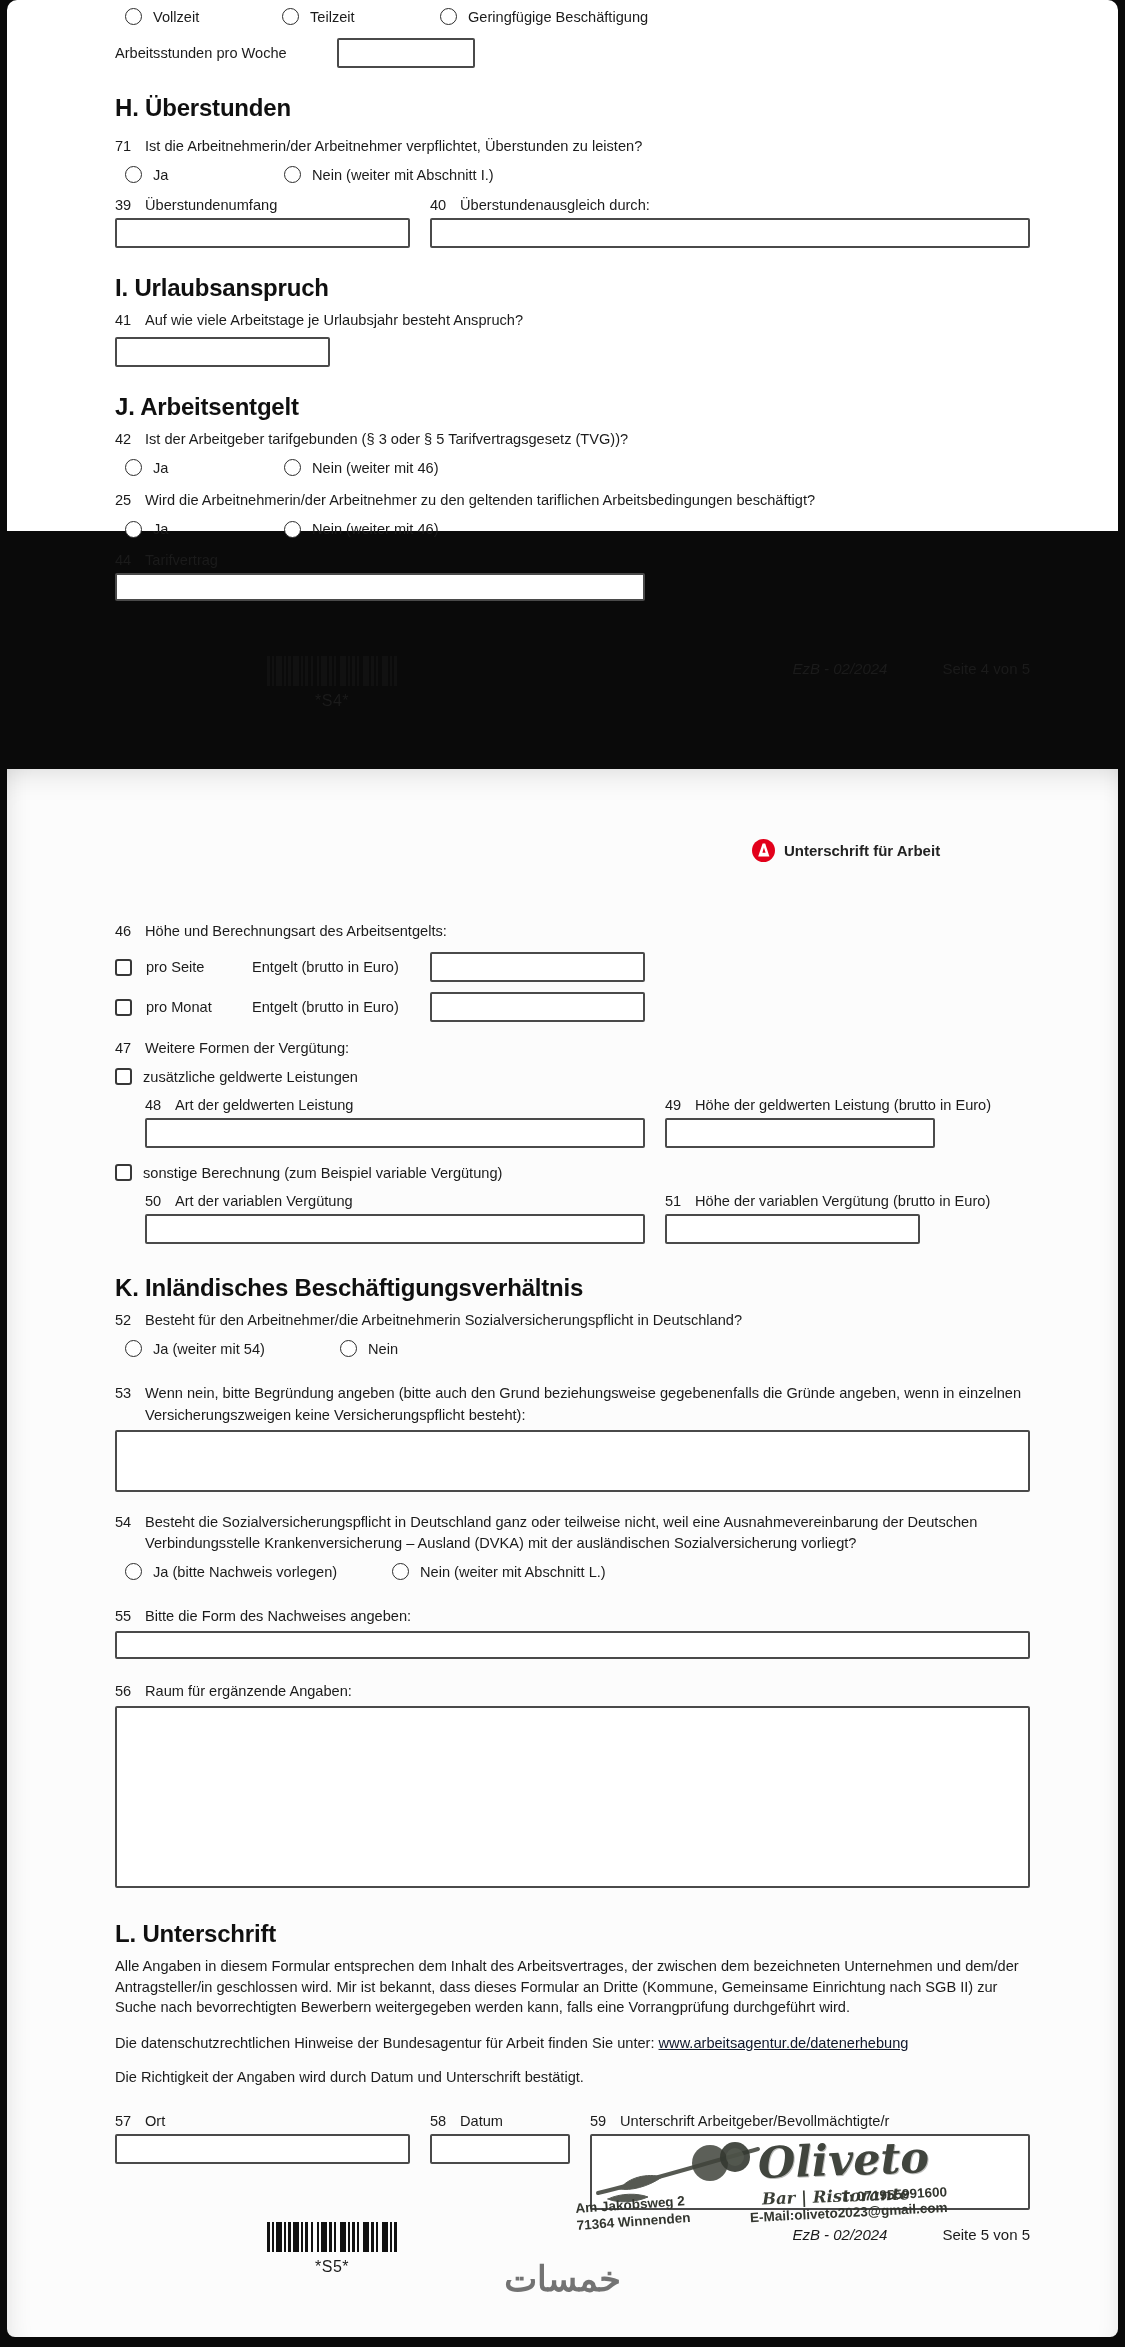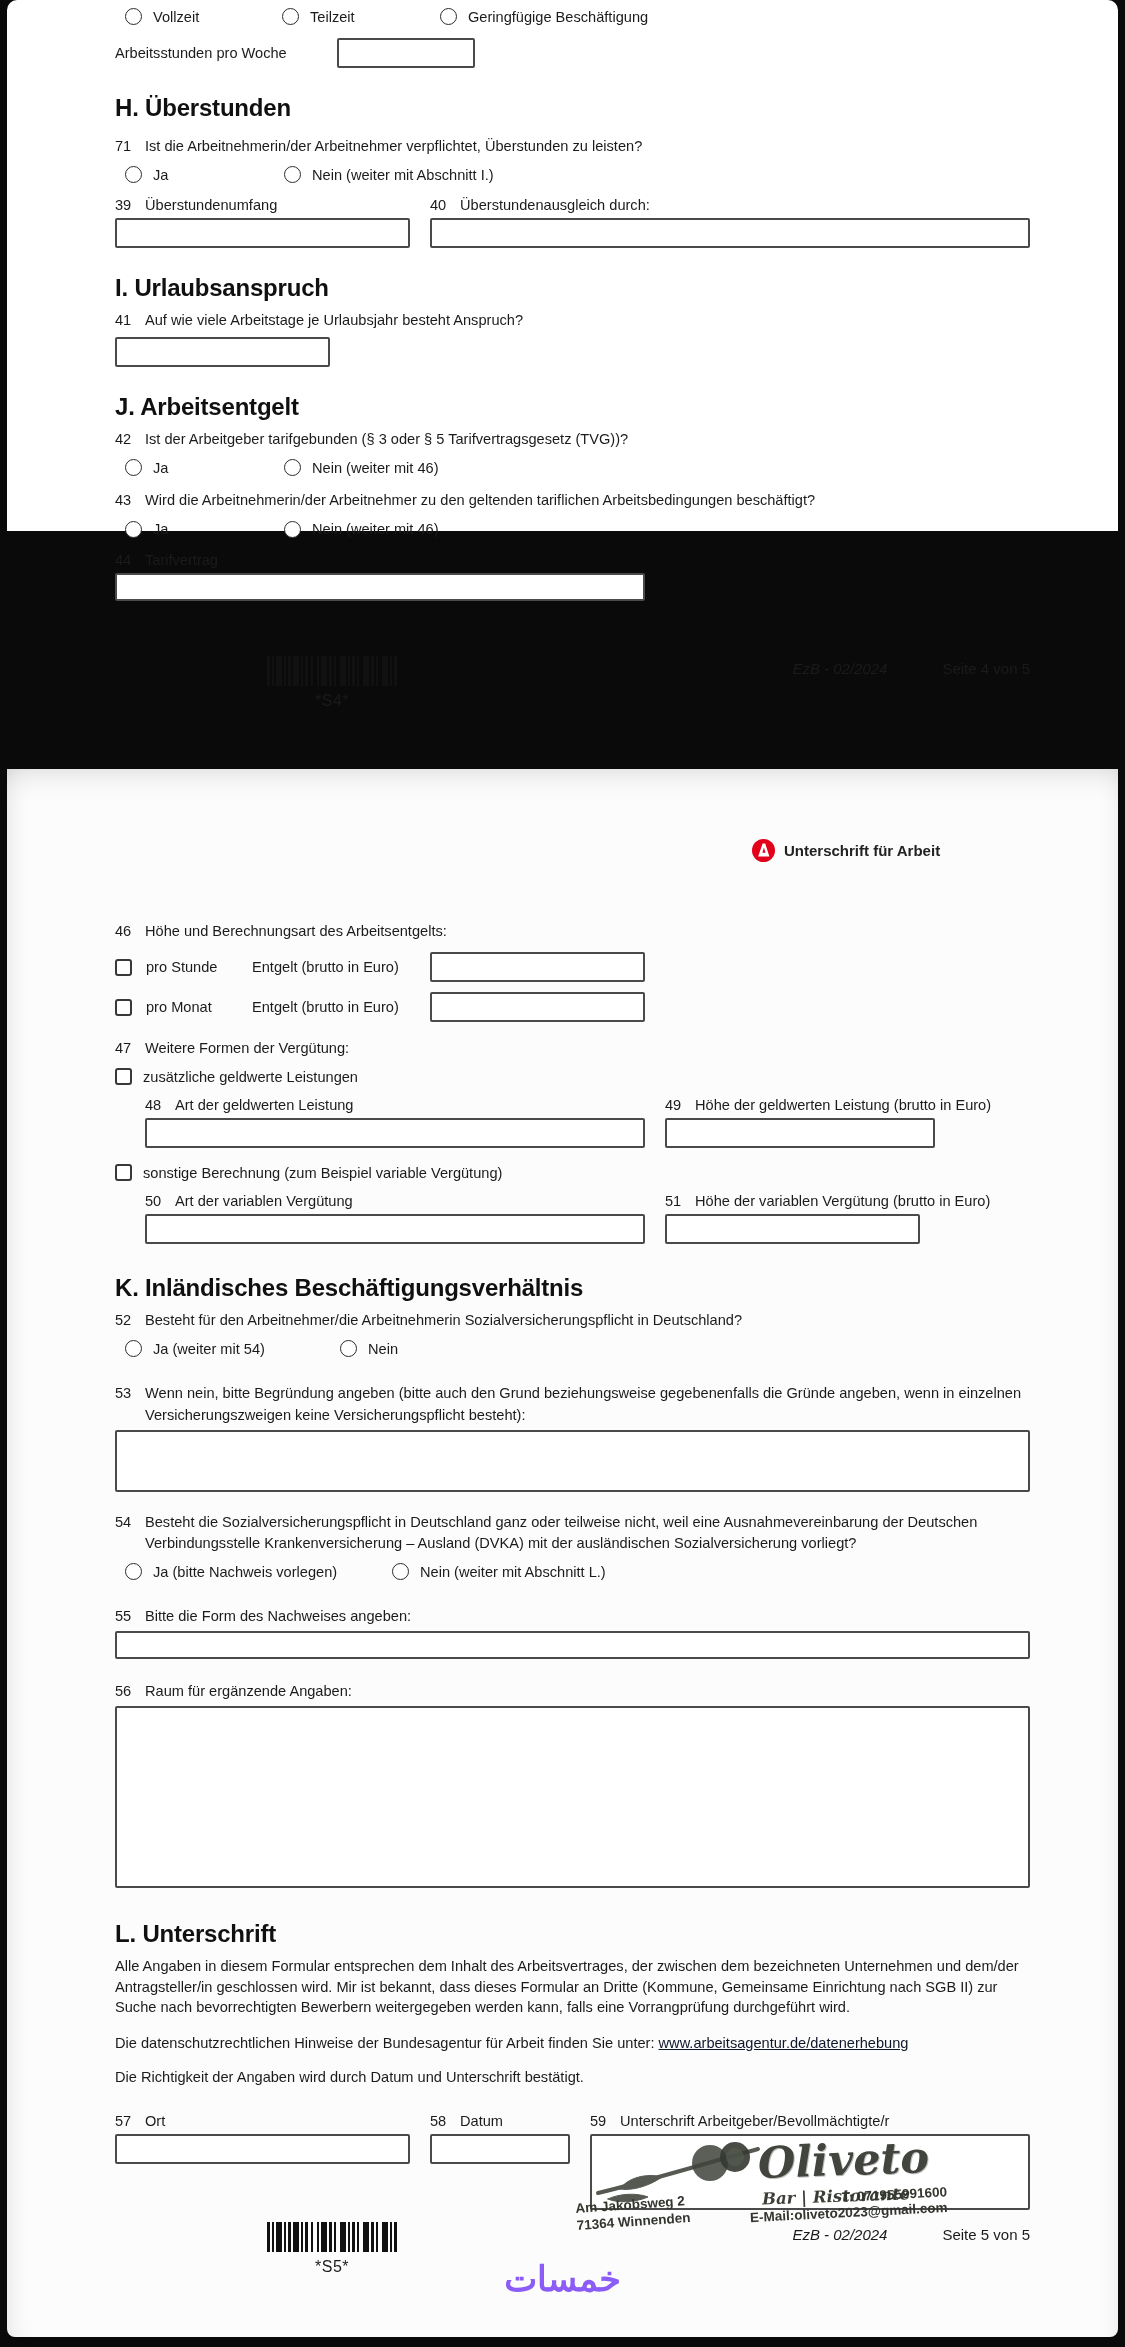--- a/index.html
+++ b/index.html
@@ -41,21 +41,21 @@
   .stamp{position:absolute;inset:0;pointer-events:none;color:#3a3e38;}
   .stamp-name{position:absolute;left:168px;top:22px;font-family:"DejaVu Serif",serif;font-style:italic;font-weight:bold;
               font-size:43px;transform:rotate(-2deg);color:#41453e;text-shadow:1px 1px 0 rgba(60,64,56,.35);}
   .stamp-sub{position:absolute;left:172px;top:74px;font-family:"DejaVu Serif",serif;font-style:italic;font-weight:bold;
              font-size:16.5px;transform:rotate(-2deg);color:#3a3e36;}
   .stamp-branch{position:absolute;left:0px;top:22px;}
   .stamp-phone{position:absolute;left:252px;top:74px;font-size:13.5px;font-weight:bold;transform:rotate(-3deg);color:#33362f;}
   .stamp-addr{position:absolute;left:-14px;top:84px;font-size:13.5px;font-weight:bold;line-height:1.25;transform:rotate(-4deg);color:#33362f;}
   .stamp-mail{position:absolute;left:160px;top:92px;font-size:13.5px;font-weight:bold;transform:rotate(-3deg);color:#33362f;}
   .watermark{position:absolute;left:50%;bottom:38px;transform:translateX(-50%);
-             font-size:35px;font-weight:bold;color:#8b5cf6;letter-spacing:1px;}
+             font-size:35px;font-weight:bold;color:#737373;letter-spacing:1px;}
 </style>
 </head>
 <body>
 
 <div class="canvas">
 
   <div class="page page4">
 
     <div class="opts" style="margin:2px 0 0 10px;">
       <div class="opt" style="width:157px;">
@@ -129,21 +129,21 @@
         <span class="radio"></span>
         <span>Ja</span>
       </div>
       <div class="opt">
         <span class="radio"></span>
         <span>Nein (weiter mit 46)</span>
       </div>
     </div>
 
     <div class="q">
-      <span class="qn">43</span>
+      <span class="qn">25</span>
       <span class="qtxt">Wird die Arbeitnehmerin/der Arbeitnehmer zu den geltenden tariflichen Arbeitsbedingungen beschäftigt?</span>
     </div>
     <div class="opts">
       <div class="opt" style="width:159px;">
         <span class="radio"></span>
         <span>Ja</span>
       </div>
       <div class="opt">
         <span class="radio"></span>
         <span>Nein (weiter mit 46)</span>
@@ -207,21 +207,21 @@
       <span class="logo-text">Unterschrift für Arbeit</span>
     </div>
 
     <div class="q" style="margin-top:0;">
       <span class="qn">46</span>
       <span class="qtxt">Höhe und Berechnungsart des Arbeitsentgelts:</span>
     </div>
 
     <div class="payrow">
       <span class="cb"></span>
-      <span class="paylab">pro Stunde</span>
+      <span class="paylab">pro Seite</span>
       <span class="grosslab">Entgelt (brutto in Euro)</span>
       <input class="inp payinp" style="">
     </div>
     <div class="payrow">
       <span class="cb"></span>
       <span class="paylab">pro Monat</span>
       <span class="grosslab">Entgelt (brutto in Euro)</span>
       <input class="inp payinp" style="">
     </div>
 

